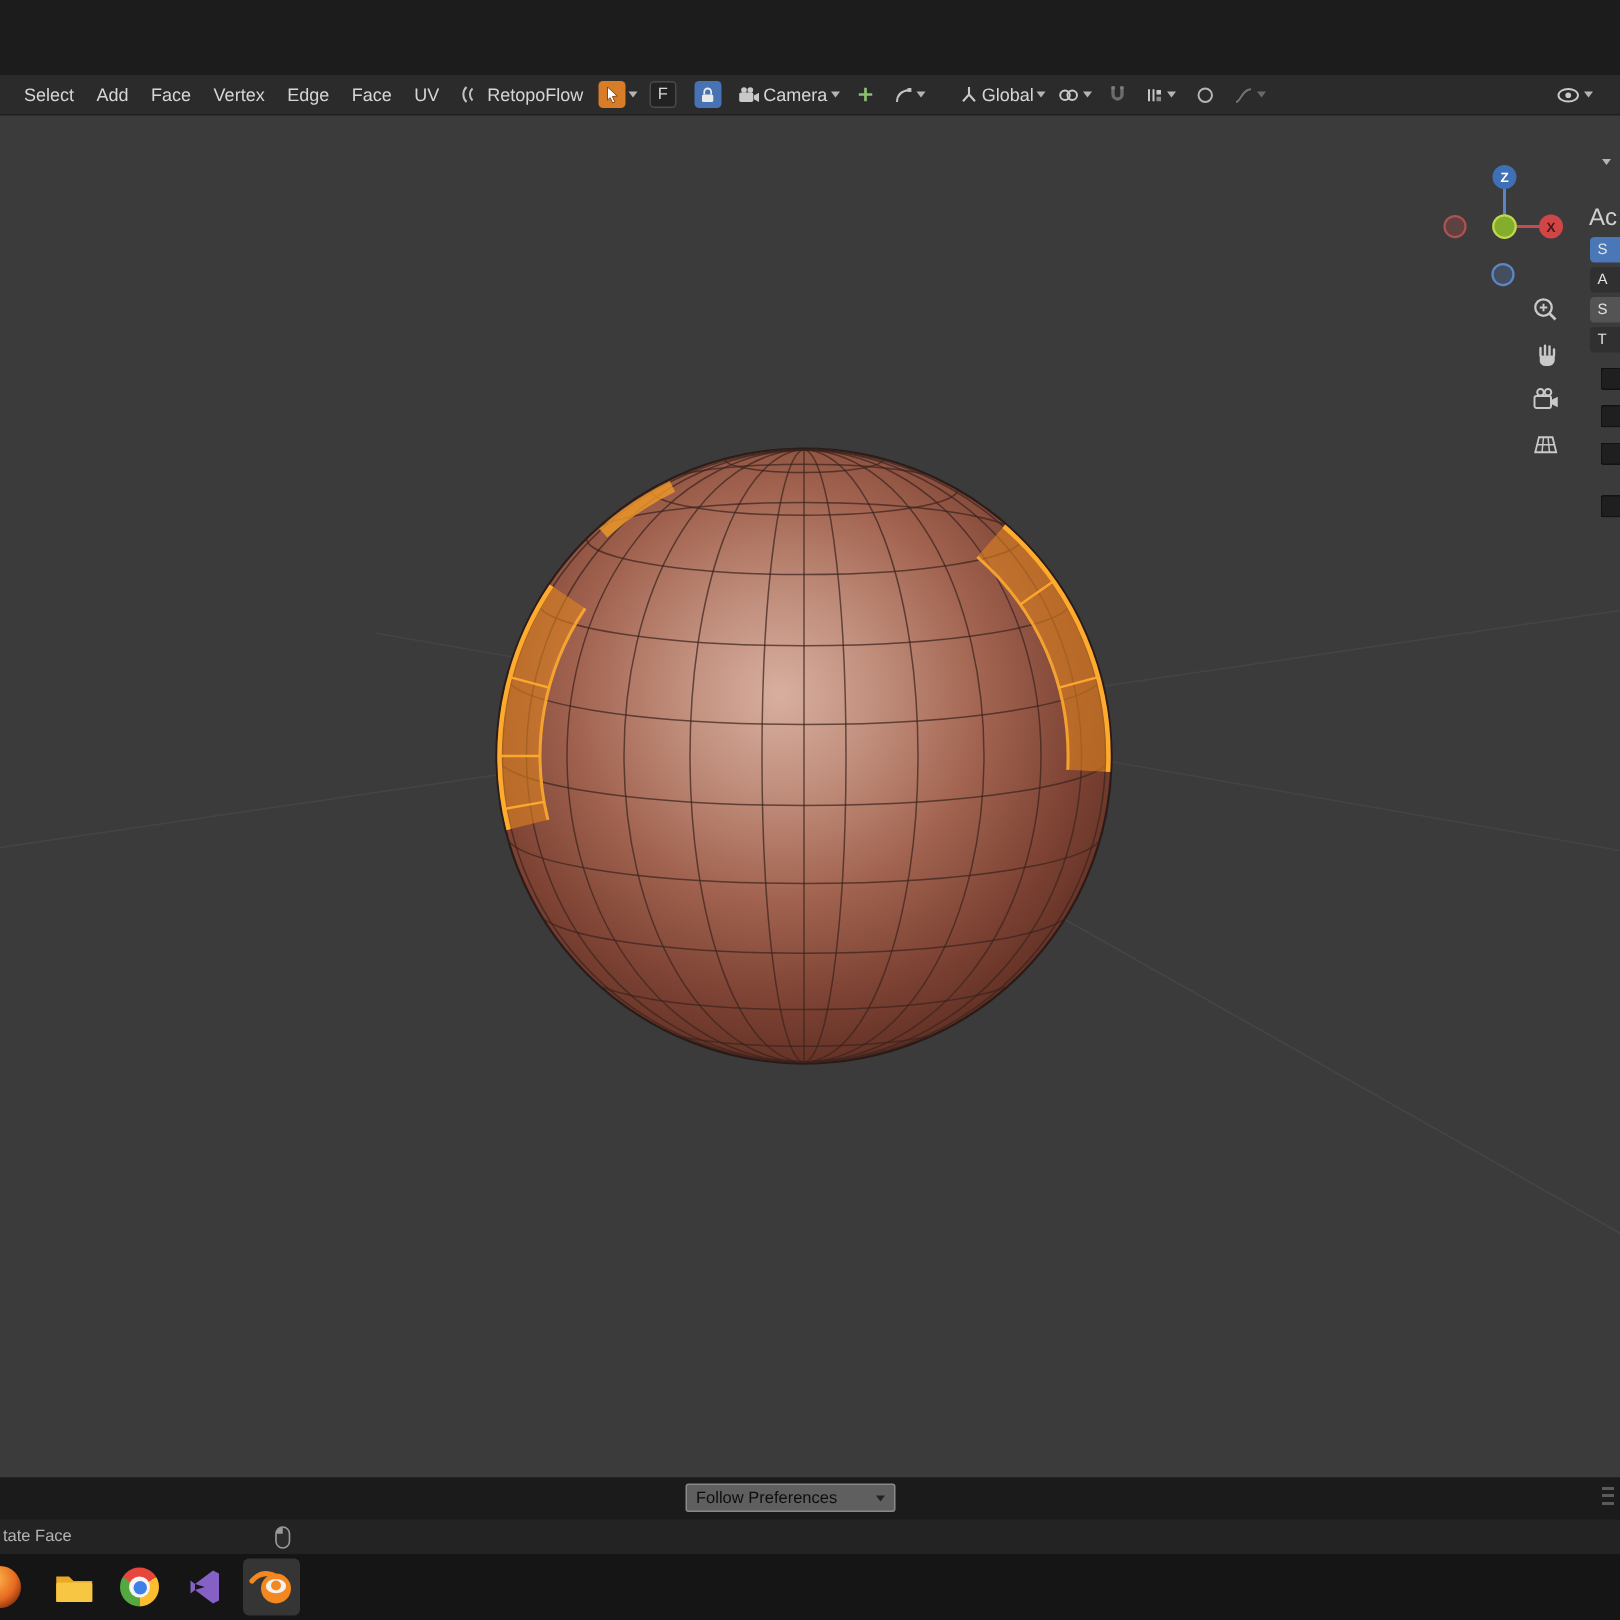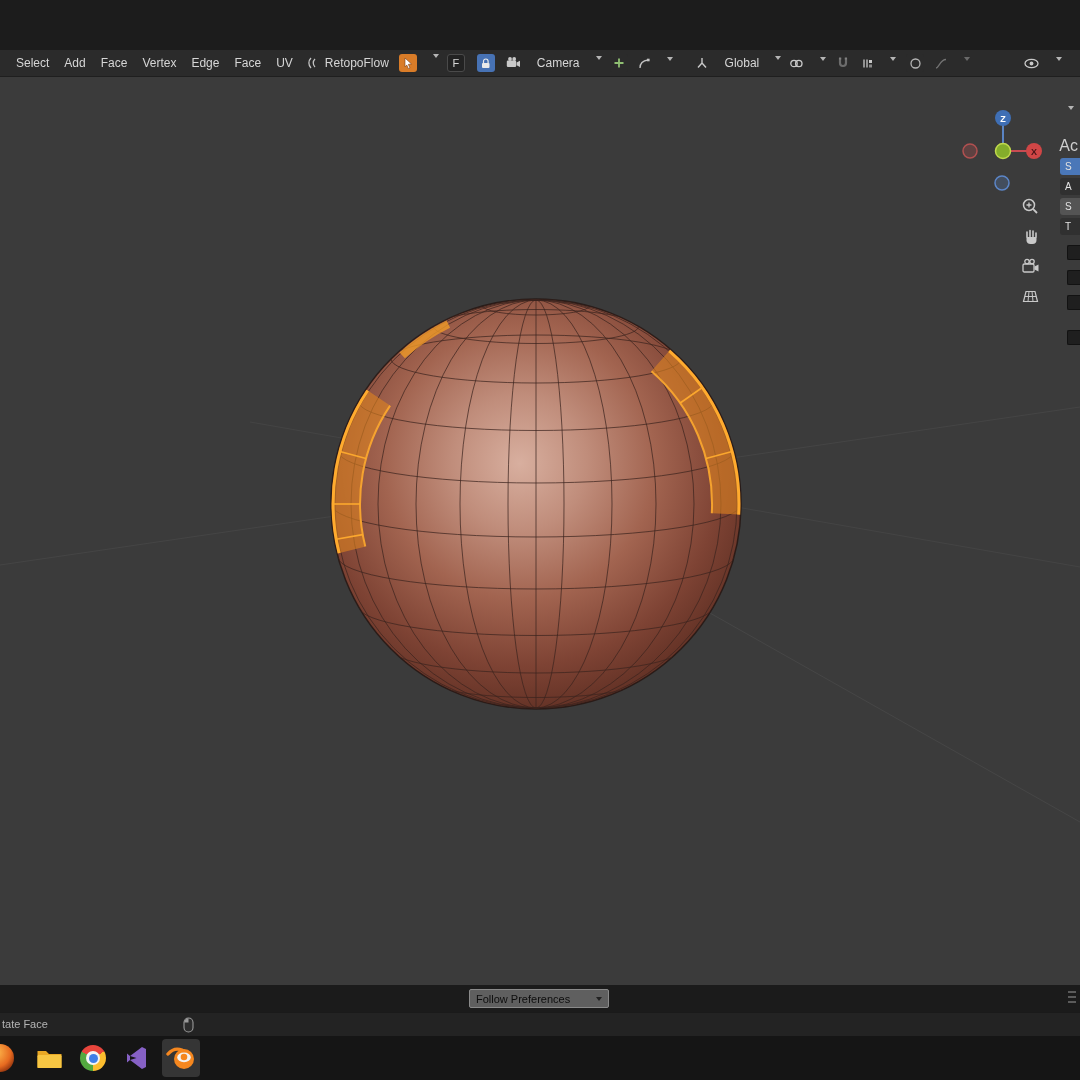--- a/index.html
+++ b/index.html
@@ -7,21 +7,21 @@
               font-family:"Liberation Sans", sans-serif; }
   .abs { position:absolute; }
 
   
   #titlebar { left:0; top:0; width:1080px; height:50px; background:#1c1c1c; }
   #header   { left:0; top:50px; width:1080px; height:27px; background:#2b2b2b;
               border-bottom:1px solid #1f1f1f; display:flex; align-items:center;
               padding:0 16px; color:#d6d6d6; font-size:12px; white-space:nowrap; }
   #header .menus { display:flex; gap:15px; margin-right:12px; }
   .menu { cursor:default; }
-  .hgroup { display:flex; align-items:flex-start; gap:16px; margin-left:10px; }
+  .hgroup { display:flex; align-items:center; gap:2px; margin-left:10px; }
   .hbtn { display:flex; align-items:center; justify-content:center; height:18px;
           min-width:18px; border-radius:3px; background:#2b2b2b; }
   .boxed { background:#222; border:1px solid #4a4a4a; }
   .tool-active { background:#d97c28; }
   .blue { background:#4772b4; }
   .chev { width:0; height:0; border-left:3.5px solid transparent;
           border-right:3.5px solid transparent; border-top:4.5px solid #b5b5b5; }
   .dim { opacity:.45; }
   svg.ic { display:block; }
 
@@ -37,21 +37,21 @@
   
   #sideflap { right:0; top:0; width:22px; height:400px; }
   .flap-row { position:absolute; right:0; width:20px; height:17px; font-size:10px;
               color:#e2e2e2; display:flex; align-items:center; padding-left:5px;
               border-radius:3px 0 0 3px; }
   .flap-box { position:absolute; right:0; width:13px; height:15px; background:#1f1f1f;
               border:1px solid #121212; border-right:none; border-radius:2px 0 0 2px; }
 
   
   #prefstrip { left:0; top:985px; width:1080px; height:27px; background:#1b1b1b; }
-  #prefselect { position:absolute; left:469px; top:4px; width:140px; height:19px;
+  #prefselect { position:absolute; left:457px; top:4px; width:140px; height:19px;
                 background:#5f5f5f; border:1px solid #8a8a8a; border-radius:2px;
                 display:flex; align-items:center; justify-content:space-between;
                 padding:0 6px; font-size:11px; color:#0d0d0d; }
   #prefselect .chev { border-top-color:#222; }
   #grip { position:absolute; left:1068px; top:6px; width:8px; height:15px;
           background-image:repeating-linear-gradient(#6a6a6a 0 2px, transparent 2px 5px);
           opacity:.8; }
   #statusbar { left:0; top:1012px; width:1080px; height:24px; background:#232323;
                border-top:1px solid #1a1a1a; color:#b4b4b4; font-size:11px; }
   #statusbar .hint { position:absolute; left:2px; top:5px; }

